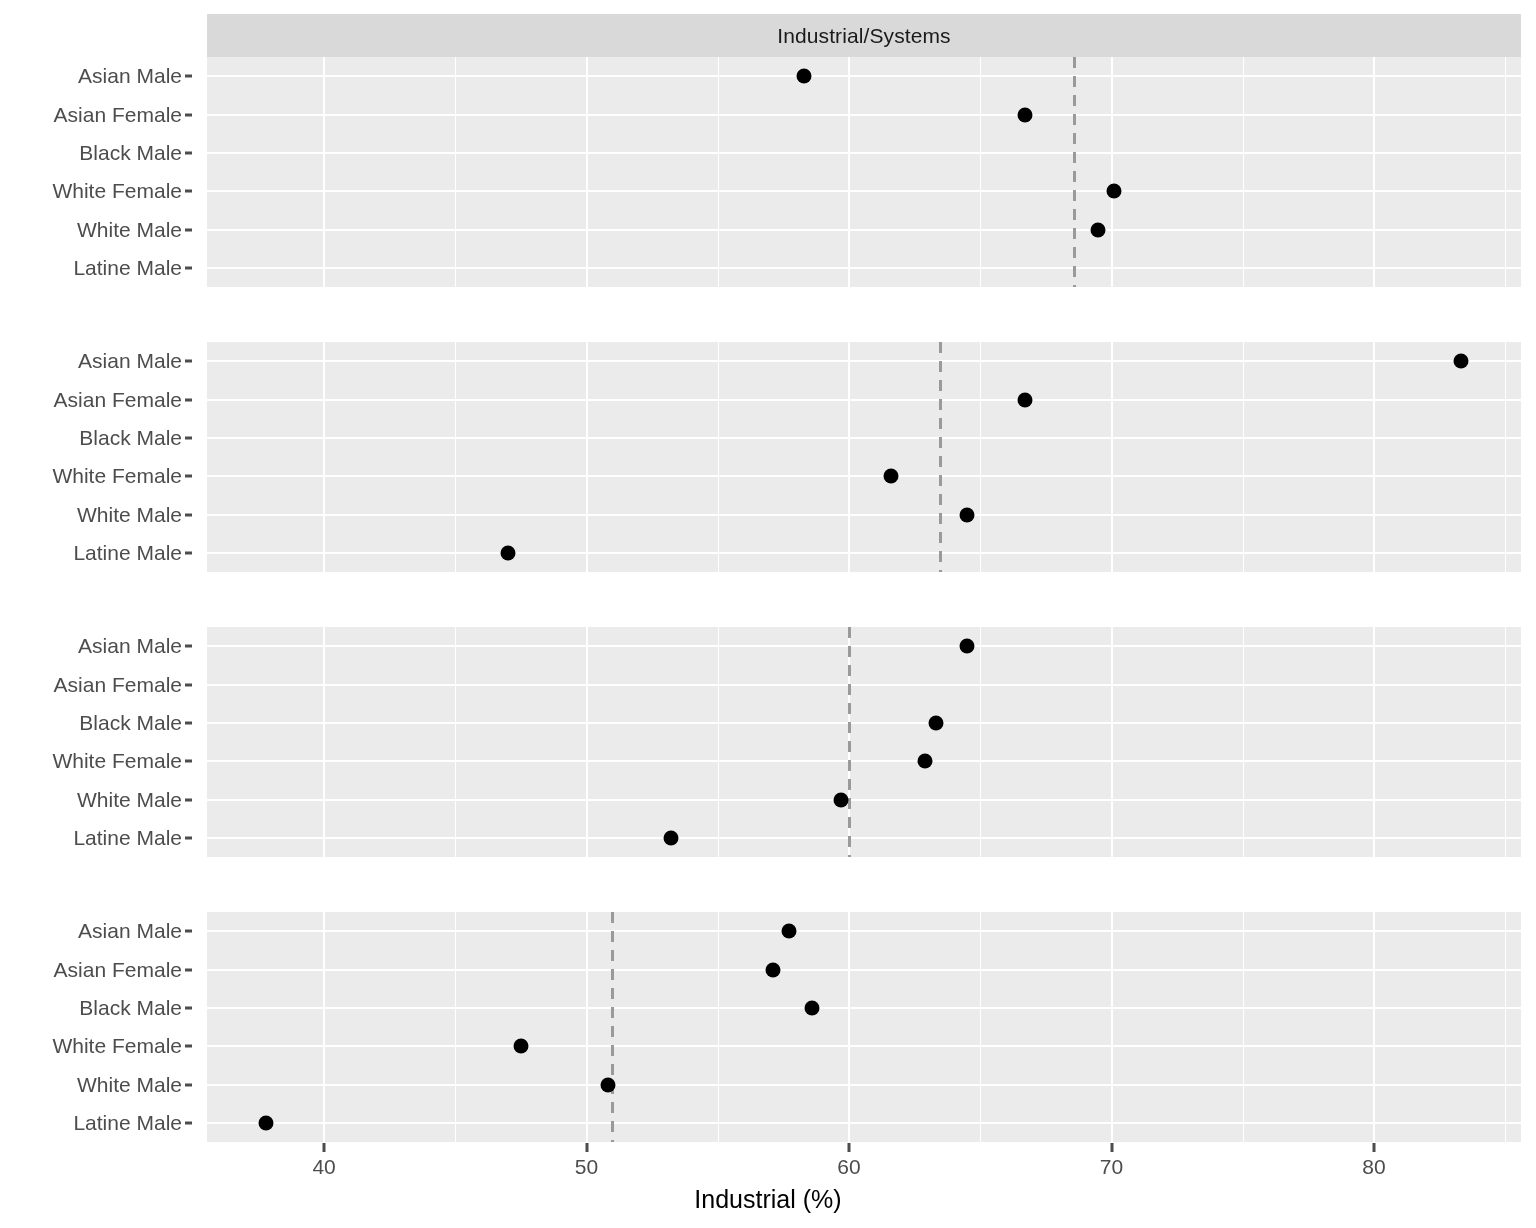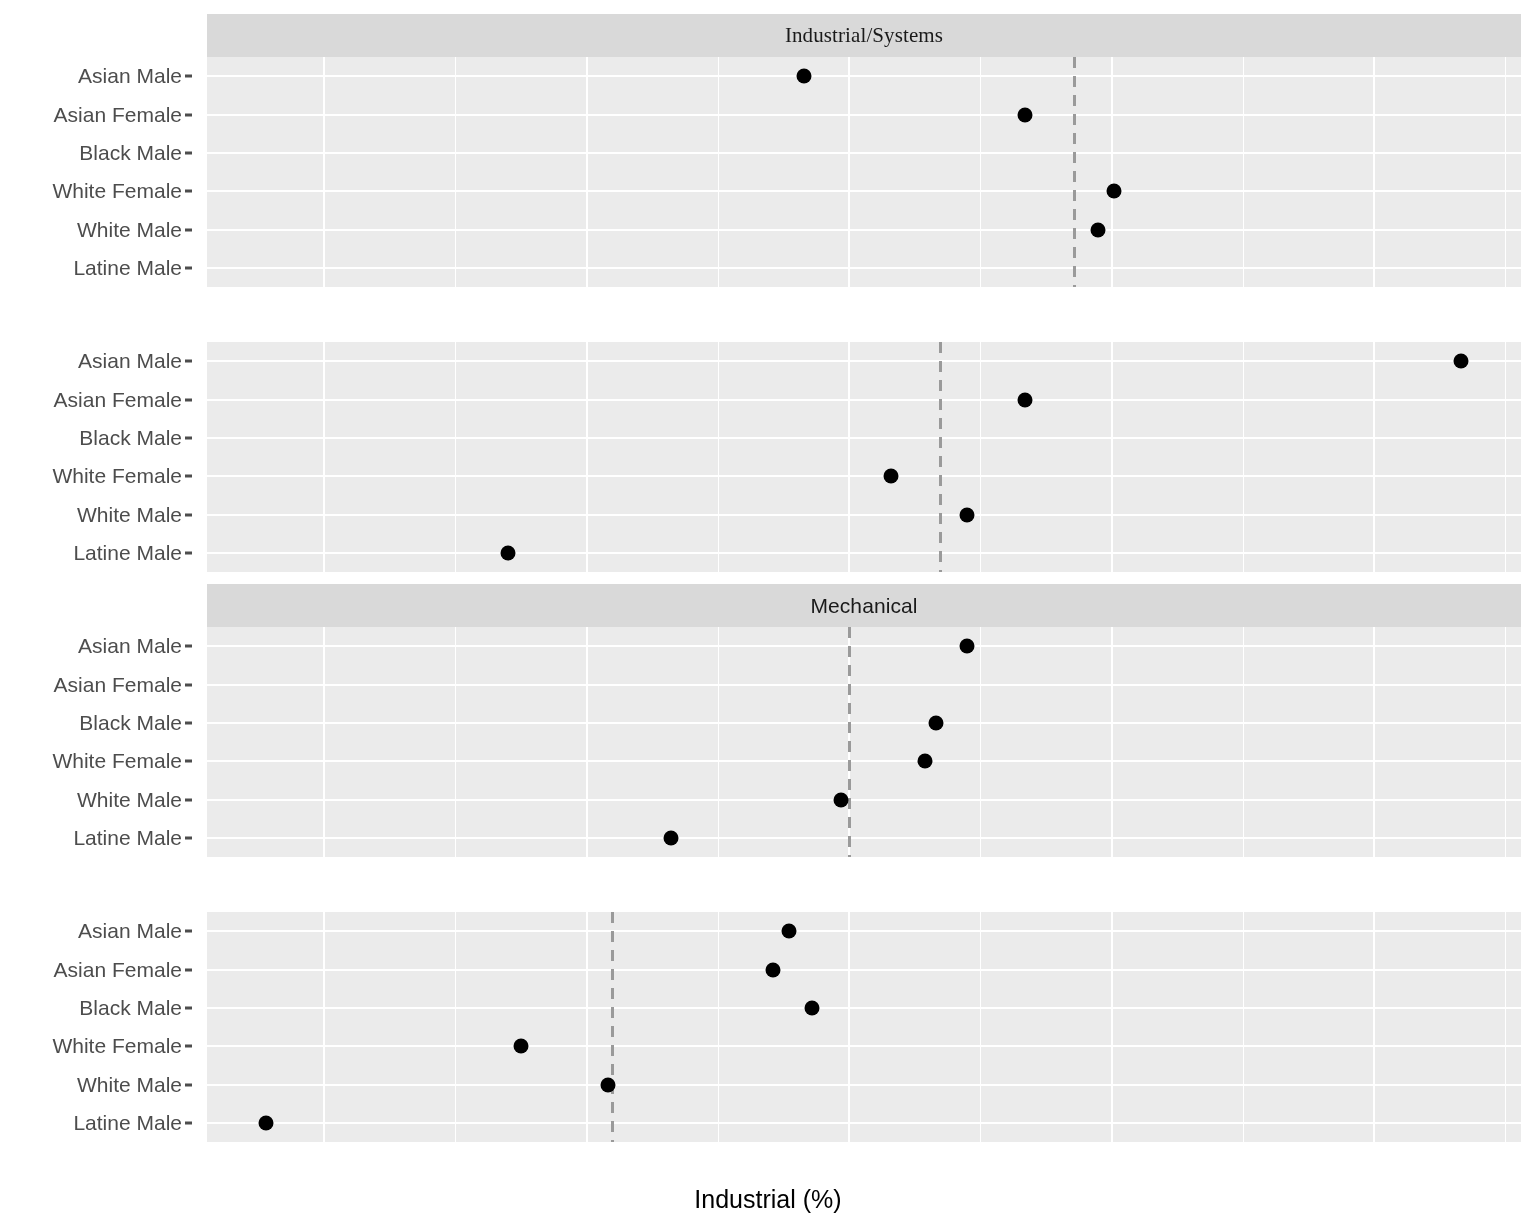--- a/index.html
+++ b/index.html
@@ -65,21 +65,21 @@
     position:absolute;left:0;right:0;top:1185px;
     text-align:center;font-size:25px;color:#000000;
   }
 </style>
 </head>
 <body>
 
 <div id="root">
 
   <div id="panels">
-      <div class="panel" style="top: 14px; height: 273px; font-family: Liberation Serif, serif;">
+      <div class="panel" style="top: 14px; height: 273px;">
         <div class="strip">
           <span class="strip-label">Industrial/Systems</span>
         </div>
         <div class="plot" style="top: 43px; background: rgb(235, 235, 235);">
           <div class="gridline minor" style="left: 248.311px; background: rgb(255, 255, 255);"></div>
           <div class="gridline minor" style="left: 510.796px; background: rgb(255, 255, 255);"></div>
           <div class="gridline minor" style="left: 773.281px; background: rgb(255, 255, 255);"></div>
           <div class="gridline minor" style="left: 1035.77px; background: rgb(255, 255, 255);"></div>
           <div class="gridline minor" style="left: 1298.25px; background: rgb(255, 255, 255);"></div>
           <div class="gridline major" style="left: 116.068px; background: rgb(255, 255, 255);"></div>
@@ -120,23 +120,20 @@
           <div class="hgrid" style="top: 209.833px; background: rgb(255, 255, 255);"></div>
           <div class="refline" style="left: 732.408px;"></div>
           <div class="point" title="Asian Male: 83.3" style="left: 1253.63px; top: 19.1667px; background: rgb(0, 0, 0);"></div>
           <div class="point" title="Asian Female: 66.7" style="left: 817.903px; top: 57.5px; background: rgb(0, 0, 0);"></div>
           <div class="point" title="White Female: 61.6" style="left: 684.036px; top: 134.167px; background: rgb(0, 0, 0);"></div>
           <div class="point" title="White Male: 64.5" style="left: 760.157px; top: 172.5px; background: rgb(0, 0, 0);"></div>
           <div class="point" title="Latine Male: 47" style="left: 300.808px; top: 210.833px; background: rgb(0, 0, 0);"></div>
         </div>
       </div>
       <div class="panel" style="top: 584px; height: 273px;">
-        <div class="strip">
-          <span class="strip-label">Mechanical</span>
-        </div>
         <div class="plot" style="top: 43px; background: rgb(235, 235, 235);">
           <div class="gridline minor" style="left: 248.311px; background: rgb(255, 255, 255);"></div>
           <div class="gridline minor" style="left: 510.796px; background: rgb(255, 255, 255);"></div>
           <div class="gridline minor" style="left: 773.281px; background: rgb(255, 255, 255);"></div>
           <div class="gridline minor" style="left: 1035.77px; background: rgb(255, 255, 255);"></div>
           <div class="gridline minor" style="left: 1298.25px; background: rgb(255, 255, 255);"></div>
           <div class="gridline major" style="left: 116.068px; background: rgb(255, 255, 255);"></div>
           <div class="gridline major" style="left: 378.553px; background: rgb(255, 255, 255);"></div>
           <div class="gridline major" style="left: 641.038px; background: rgb(255, 255, 255);"></div>
           <div class="gridline major" style="left: 903.523px; background: rgb(255, 255, 255);"></div>
@@ -177,20 +174,32 @@
           <div class="point" title="Asian Male: 57.7" style="left: 581.667px; top: 19.1667px; background: rgb(0, 0, 0);"></div>
           <div class="point" title="Asian Female: 57.1" style="left: 565.918px; top: 57.5px; background: rgb(0, 0, 0);"></div>
           <div class="point" title="Black Male: 58.6" style="left: 605.29px; top: 95.8333px; background: rgb(0, 0, 0);"></div>
           <div class="point" title="White Female: 47.5" style="left: 313.932px; top: 134.167px; background: rgb(0, 0, 0);"></div>
           <div class="point" title="White Male: 50.8" style="left: 400.552px; top: 172.5px; background: rgb(0, 0, 0);"></div>
           <div class="point" title="Latine Male: 37.8" style="left: 59.3216px; top: 210.833px; background: rgb(0, 0, 0);"></div>
         </div>
       </div>
     </div>
 
+  <div id="xaxis">
+      <div class="xtick" style="left: 117.068px; background: rgb(77, 77, 77);"></div>
+      <div class="xticklabel" style="left: 117.068px; color: rgb(77, 77, 77);">40</div>
+      <div class="xtick" style="left: 379.553px; background: rgb(77, 77, 77);"></div>
+      <div class="xticklabel" style="left: 379.553px; color: rgb(77, 77, 77);">50</div>
+      <div class="xtick" style="left: 642.038px; background: rgb(77, 77, 77);"></div>
+      <div class="xticklabel" style="left: 642.038px; color: rgb(77, 77, 77);">60</div>
+      <div class="xtick" style="left: 904.523px; background: rgb(77, 77, 77);"></div>
+      <div class="xticklabel" style="left: 904.523px; color: rgb(77, 77, 77);">70</div>
+      <div class="xtick" style="left: 1167.01px; background: rgb(77, 77, 77);"></div>
+      <div class="xticklabel" style="left: 1167.01px; color: rgb(77, 77, 77);">80</div>
+    </div>
   <div id="xtitle">Industrial (%)</div>
 <div class="yaxis-col" style="top: 57px; height: 230px;">
       <div class="ylab" style="top: 19.1667px; right: 14px; color: rgb(77, 77, 77);">Asian Male</div>
       <div class="ytick" style="top: 19.1667px; right: 4px; background: rgb(77, 77, 77);"></div>
       <div class="ylab" style="top: 57.5px; right: 14px; color: rgb(77, 77, 77);">Asian Female</div>
       <div class="ytick" style="top: 57.5px; right: 4px; background: rgb(77, 77, 77);"></div>
       <div class="ylab" style="top: 95.8333px; right: 14px; color: rgb(77, 77, 77);">Black Male</div>
       <div class="ytick" style="top: 95.8333px; right: 4px; background: rgb(77, 77, 77);"></div>
       <div class="ylab" style="top: 134.167px; right: 14px; color: rgb(77, 77, 77);">White Female</div>
       <div class="ytick" style="top: 134.167px; right: 4px; background: rgb(77, 77, 77);"></div>

